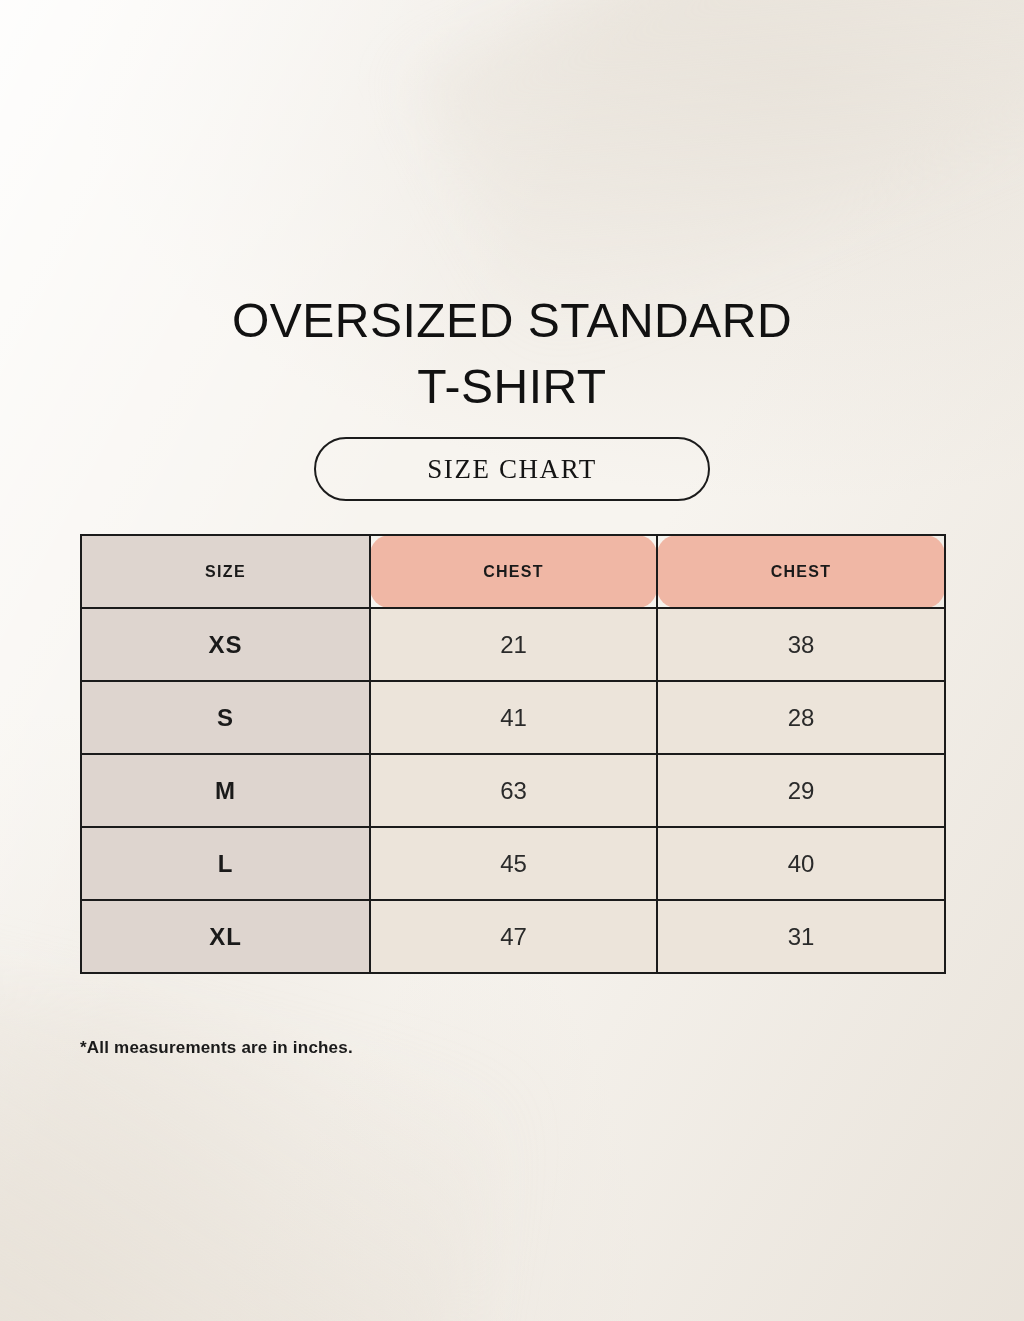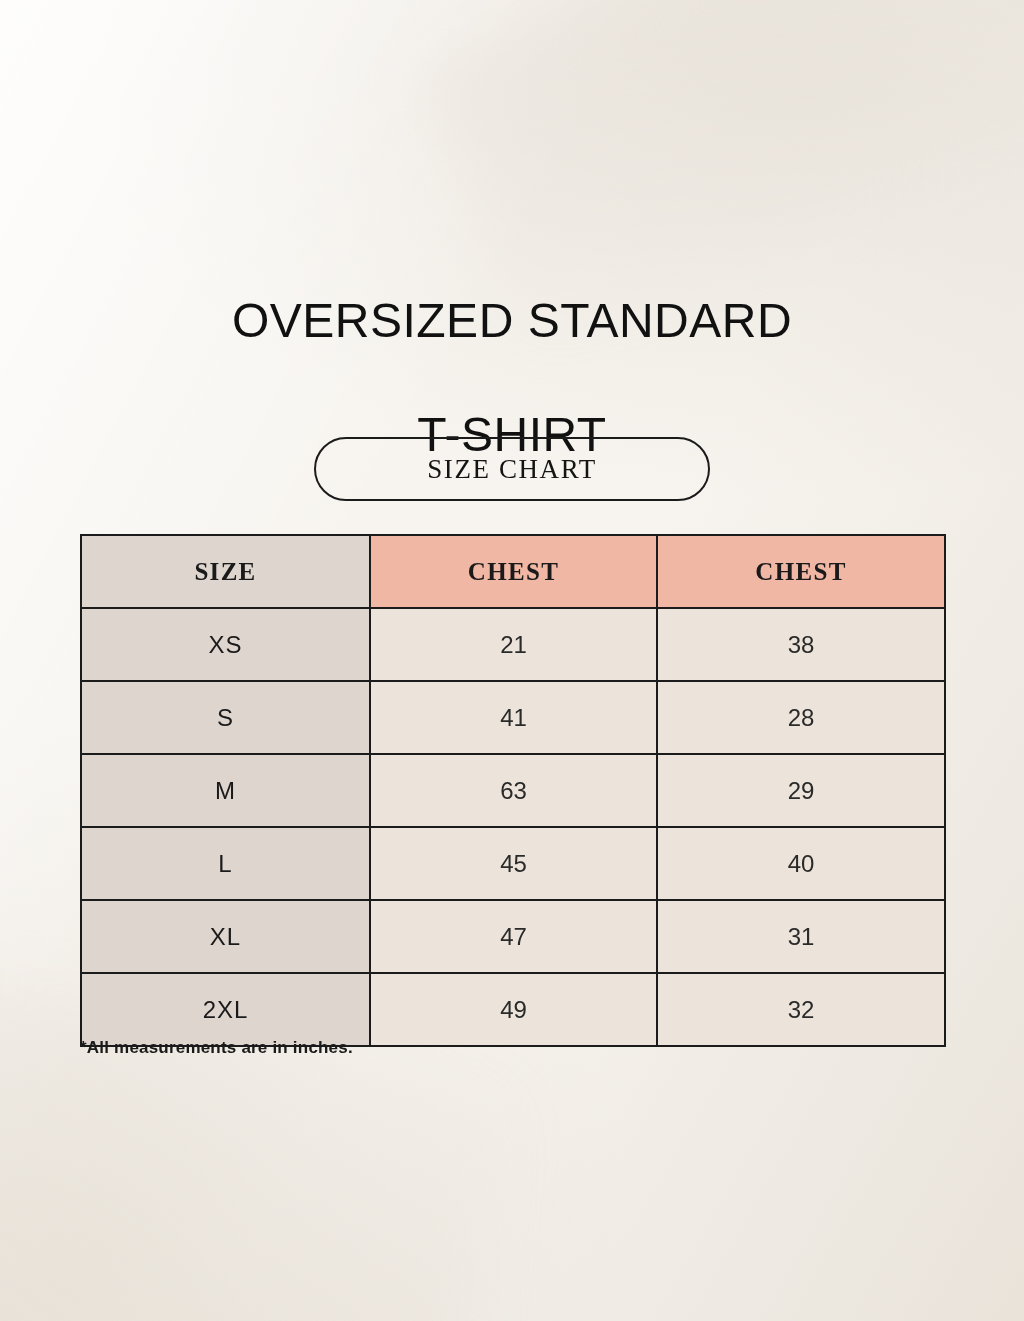--- a/index.html
+++ b/index.html
@@ -62,21 +62,21 @@
     top: 256px;
     left: 0;
     width: 1024px;
     text-align: center;
     font-size: 48px;
     line-height: 66px;
     font-weight: 400;
     letter-spacing: 0.5px;
     color: #111111;
   }
-  .title .line2 { display: block; margin-top: 48px; }
+  .title .line2 { display: block; }
 
   .pill {
     position: absolute;
     top: 437px;
     left: 50%;
     transform: translateX(-50%);
     width: 392px;
     height: 60px;
     border: 2.5px solid #1b1b1b;
     border-radius: 32px;
@@ -109,37 +109,37 @@
     border: 2px solid #1b1b1b;
     text-align: center;
     height: 71px;
     padding: 0;
   }
   table.size-table col.c-size { width: 289px; }
   table.size-table col.c-chest { width: 287px; }
   table.size-table col.c-length { width: 288px; }
 
   thead th {
-    font-size: 25px;
+    font-size: 16px;
     font-weight: bold;
     letter-spacing: 1.3px;
     height: 75px;
-    font-family: Liberation Serif, serif;
   }
   th.head-size {
     background: #ded5cf;
   }
   th.head-chest, th.head-length {
     background: #f0b7a5;
+    border-radius: 20px;
   }
 
   tbody td.cell-size {
     background: #ded5cf;
     font-size: 24px;
-    font-weight: normal;
+    font-weight: bold;
     letter-spacing: 1px;
   }
   tbody td.cell-val {
     background: #ece4da;
     font-size: 24px;
     font-weight: 400;
     color: #2a2a2a;
   }
 
   .footnote {
@@ -204,23 +204,18 @@
         <tr>
           <td class="cell-size">L</td>
           <td class="cell-val">45</td>
           <td class="cell-val">40</td>
         </tr>
         <tr>
           <td class="cell-size">XL</td>
           <td class="cell-val">47</td>
           <td class="cell-val">31</td>
         </tr>
-        <tr>
-          <td class="cell-size">2XL</td>
-          <td class="cell-val">49</td>
-          <td class="cell-val">32</td>
-        </tr>
       </tbody>
     </table>
   </div>
 
   <div class="footnote">*All measurements are in inches.</div>
 </div>
 
 </body></html>

